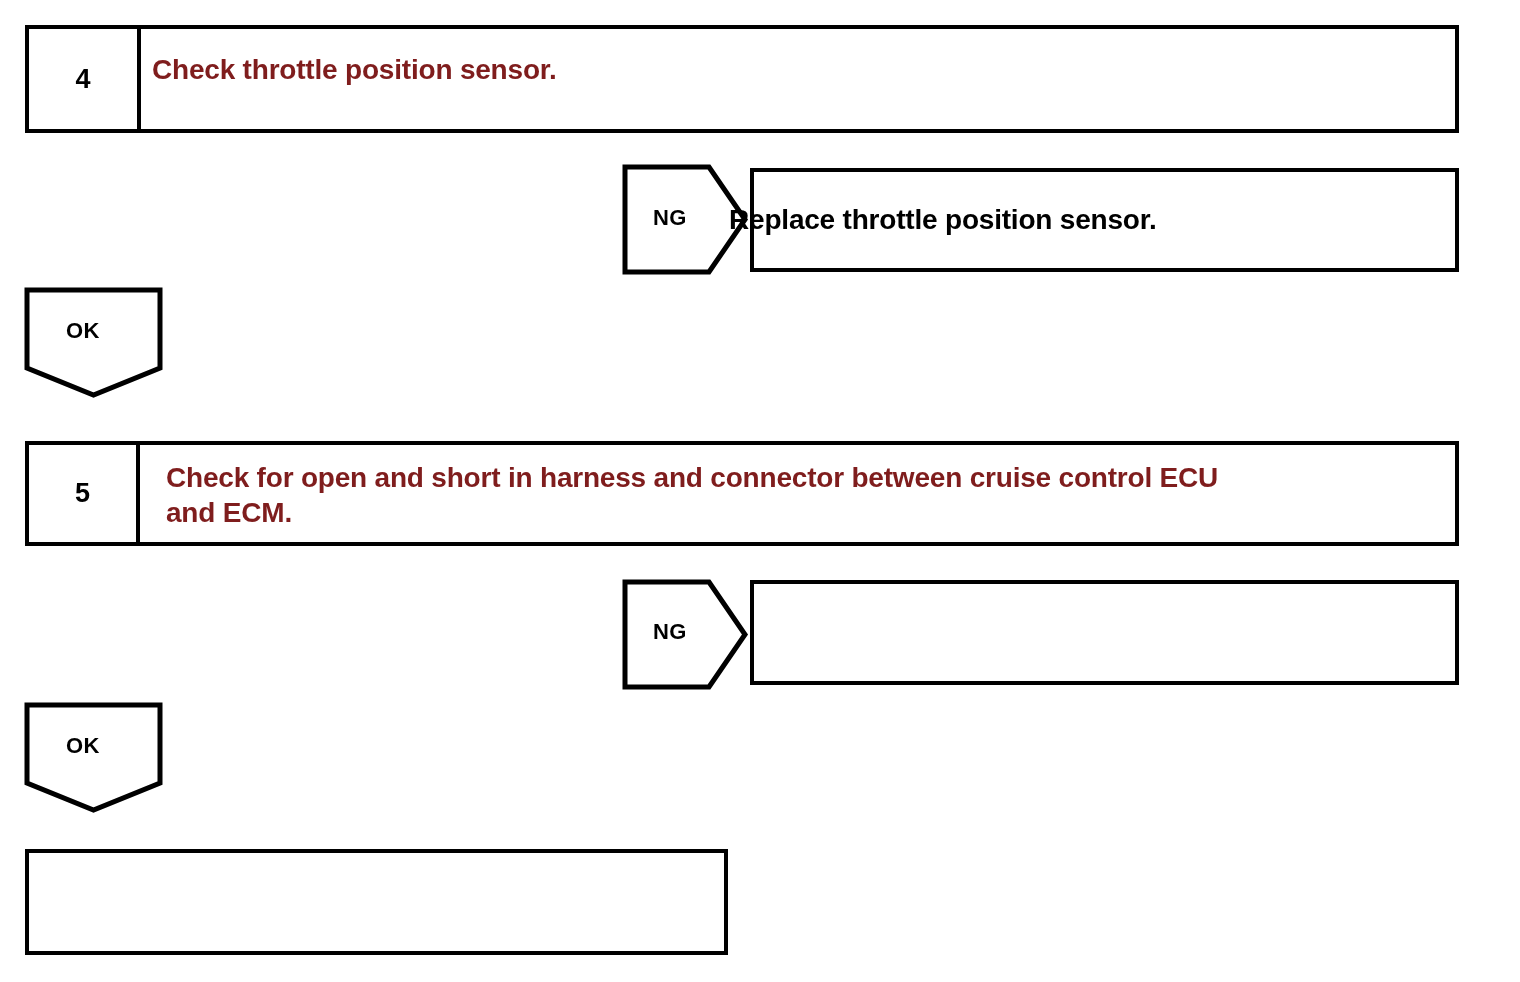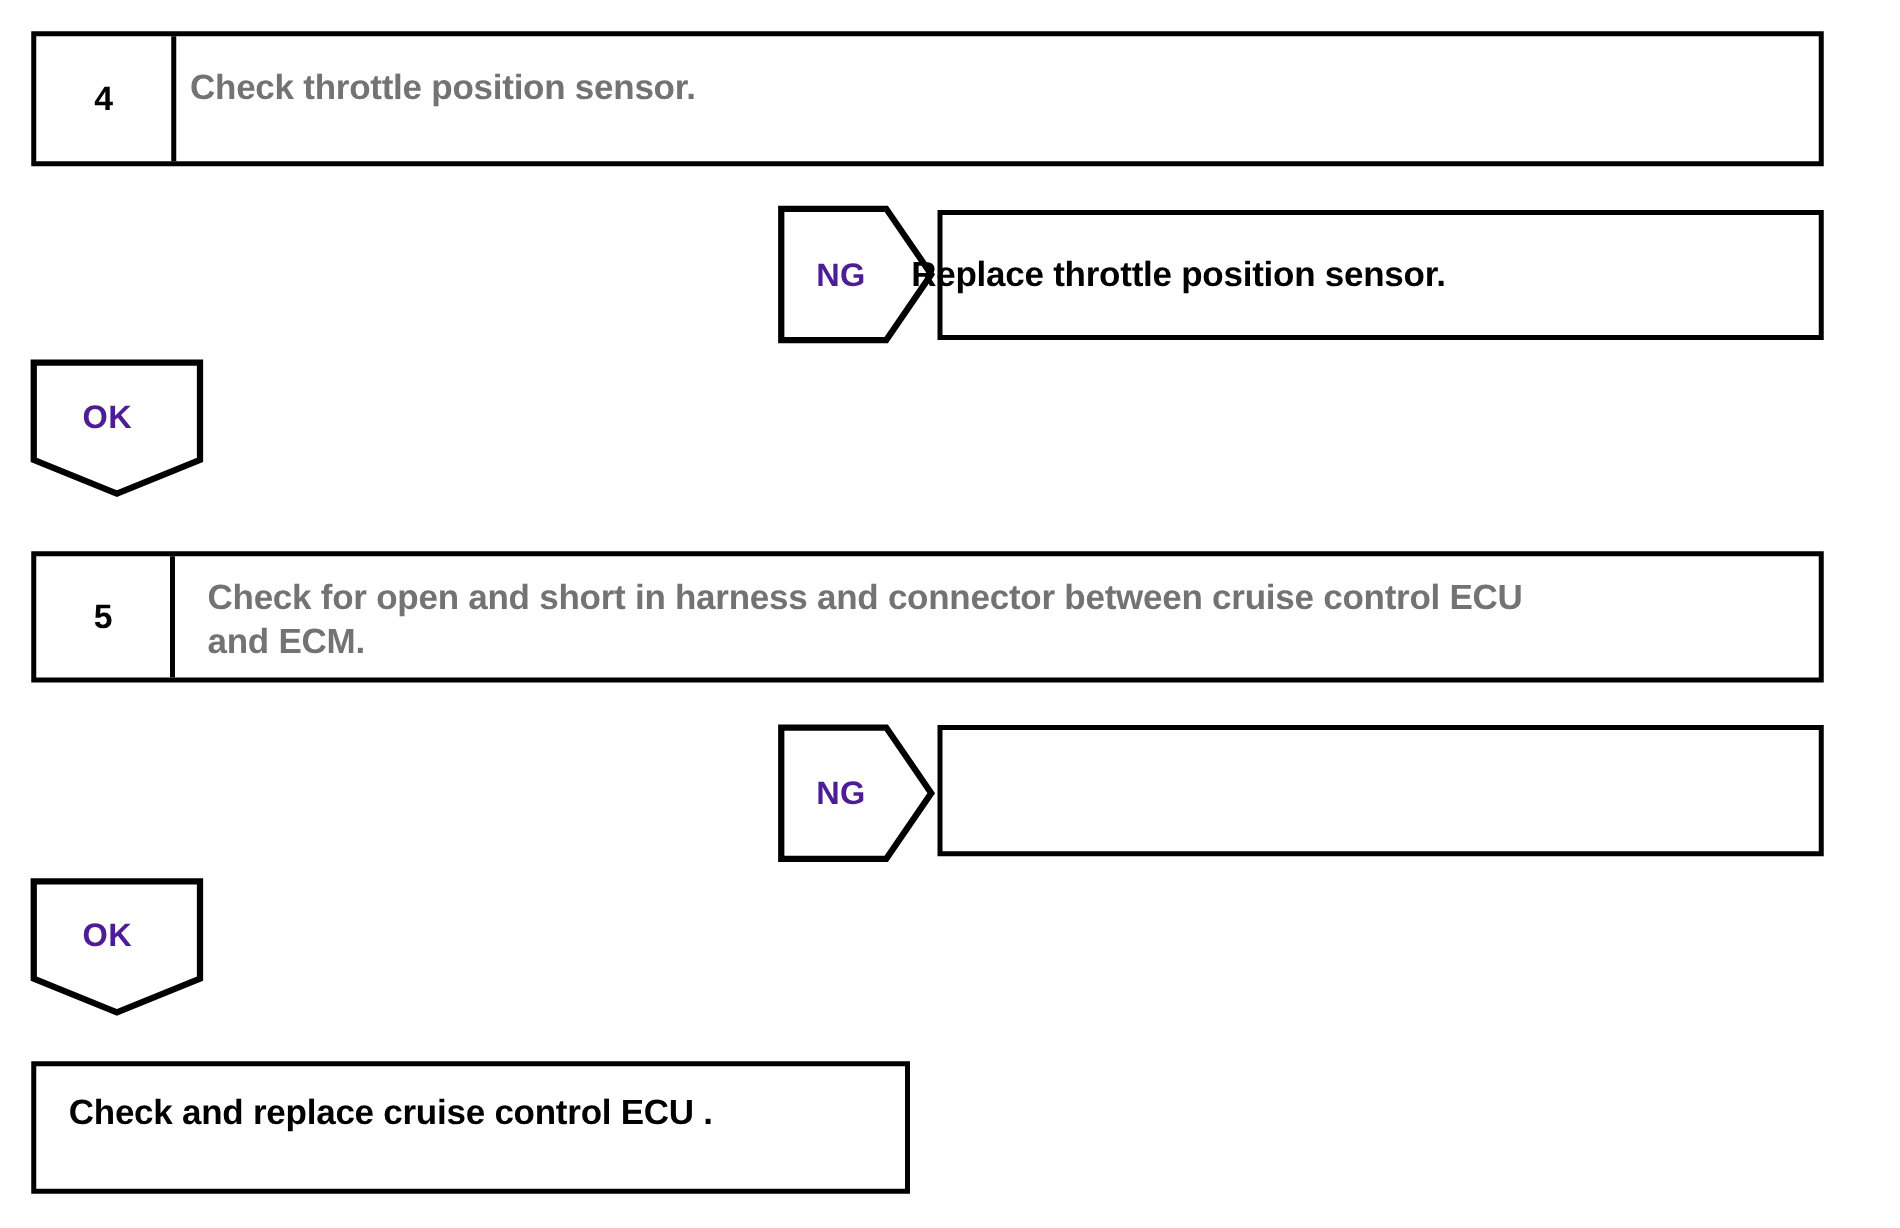--- a/index.html
+++ b/index.html
@@ -37,21 +37,21 @@
   .step-num {
     font-size: 27px;
     font-weight: bold;
     color: #000000;
     letter-spacing: 0px;
   }
   .step-text {
     position: absolute;
     font-size: 28px;
     font-weight: bold;
-    color: #737373;
+    color: #7f1d1d;
     line-height: 35px;
     letter-spacing: -0.2px;
     white-space: pre-line;
   }
   .result-box {
     position: absolute;
     box-sizing: border-box;
     border: 4px solid #000000;
     background: #ffffff;
   }
@@ -78,23 +78,23 @@
     white-space: nowrap;
   }
   .arrow-ng {
     position: absolute;
   }
   .arrow-ok {
     position: absolute;
   }
   .arrow-label {
     position: absolute;
-    font-size: 26px;
+    font-size: 22px;
     font-weight: bold;
-    color: #4c1d95;
+    color: #000000;
     letter-spacing: 0.3px;
   }
   svg { display: block; overflow: visible; }
 </style>
 </head>
 <body>
 
 <div id="canvas">
 
   <div class="step-box" style="left:25px; top:25px; width:1434px; height:108px;">
@@ -139,15 +139,14 @@
   <div class="result-box" style="left:750px; top:580px; width:709px; height:105px;"></div>
 
   <div class="arrow-ok" style="left:23px; top:701px; width:141px; height:113px;">
     <svg width="141" height="113" viewBox="0 0 141 113" aria-hidden="true">
       <polygon points="4,4 137,4 137,82 70.5,109 4,82" fill="#ffffff" stroke="#000000" stroke-width="5" stroke-linejoin="miter"></polygon>
     </svg>
   </div>
   <div class="arrow-label" style="left:66px; top:733px;">OK</div>
 
   <div class="plain-box" style="left:25px; top:849px; width:703px; height:106px;"></div>
-  <div class="plain-text" style="left:55px; top:874px;">Check and replace cruise control ECU .</div>
 
 </div>
 
 </body></html>

